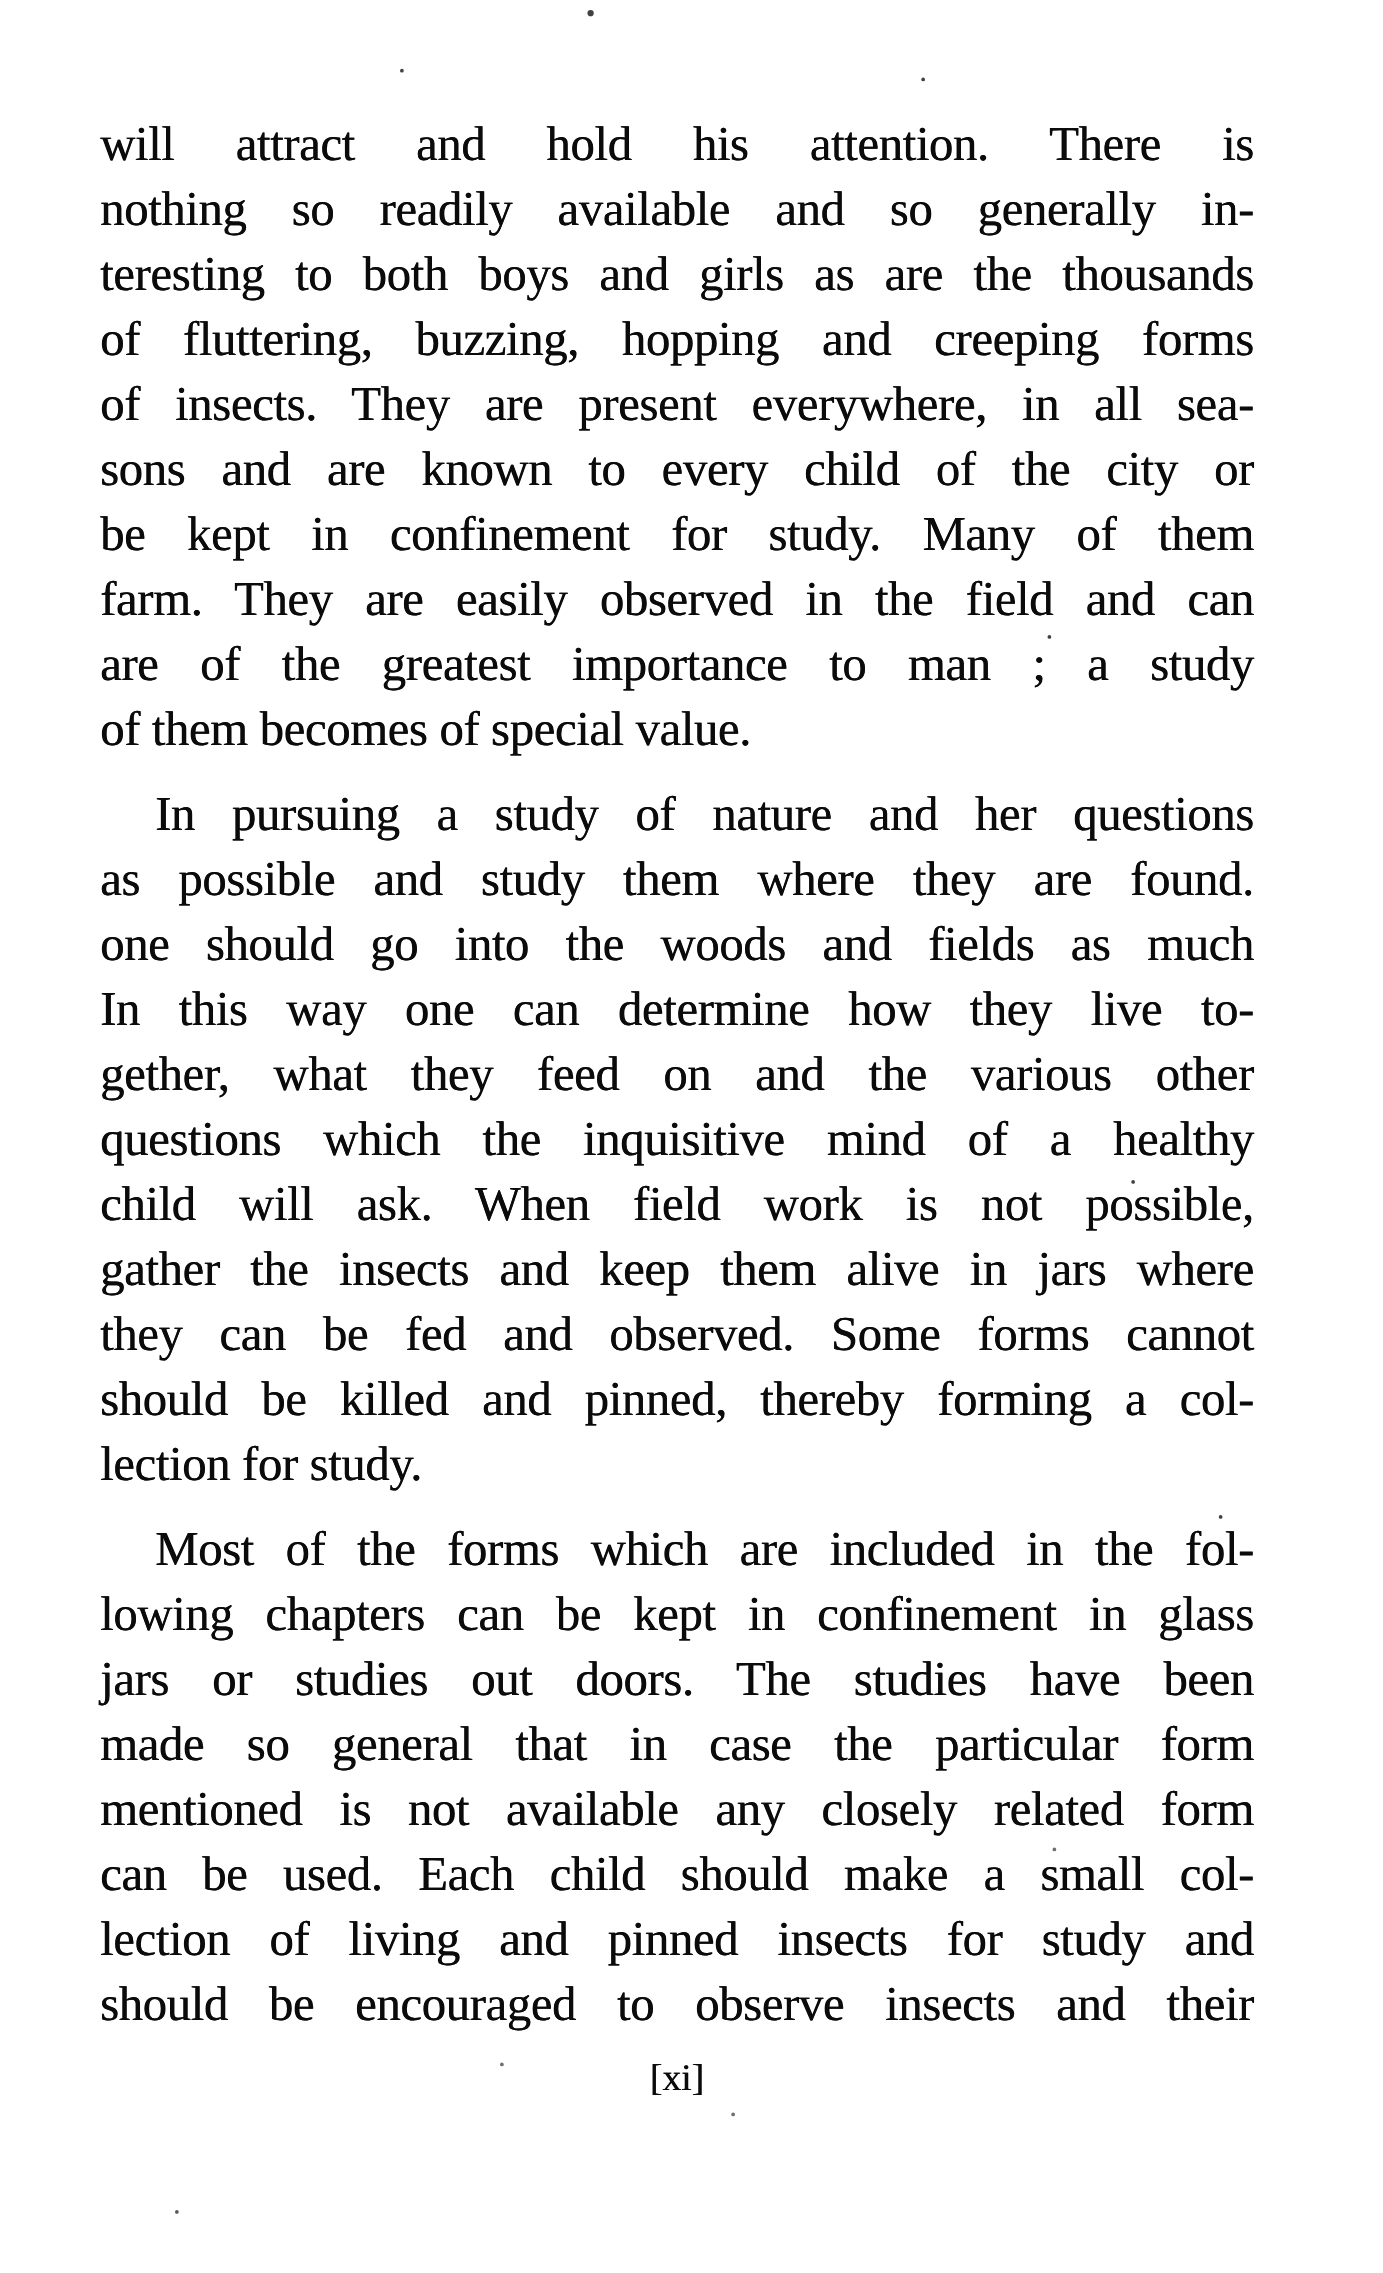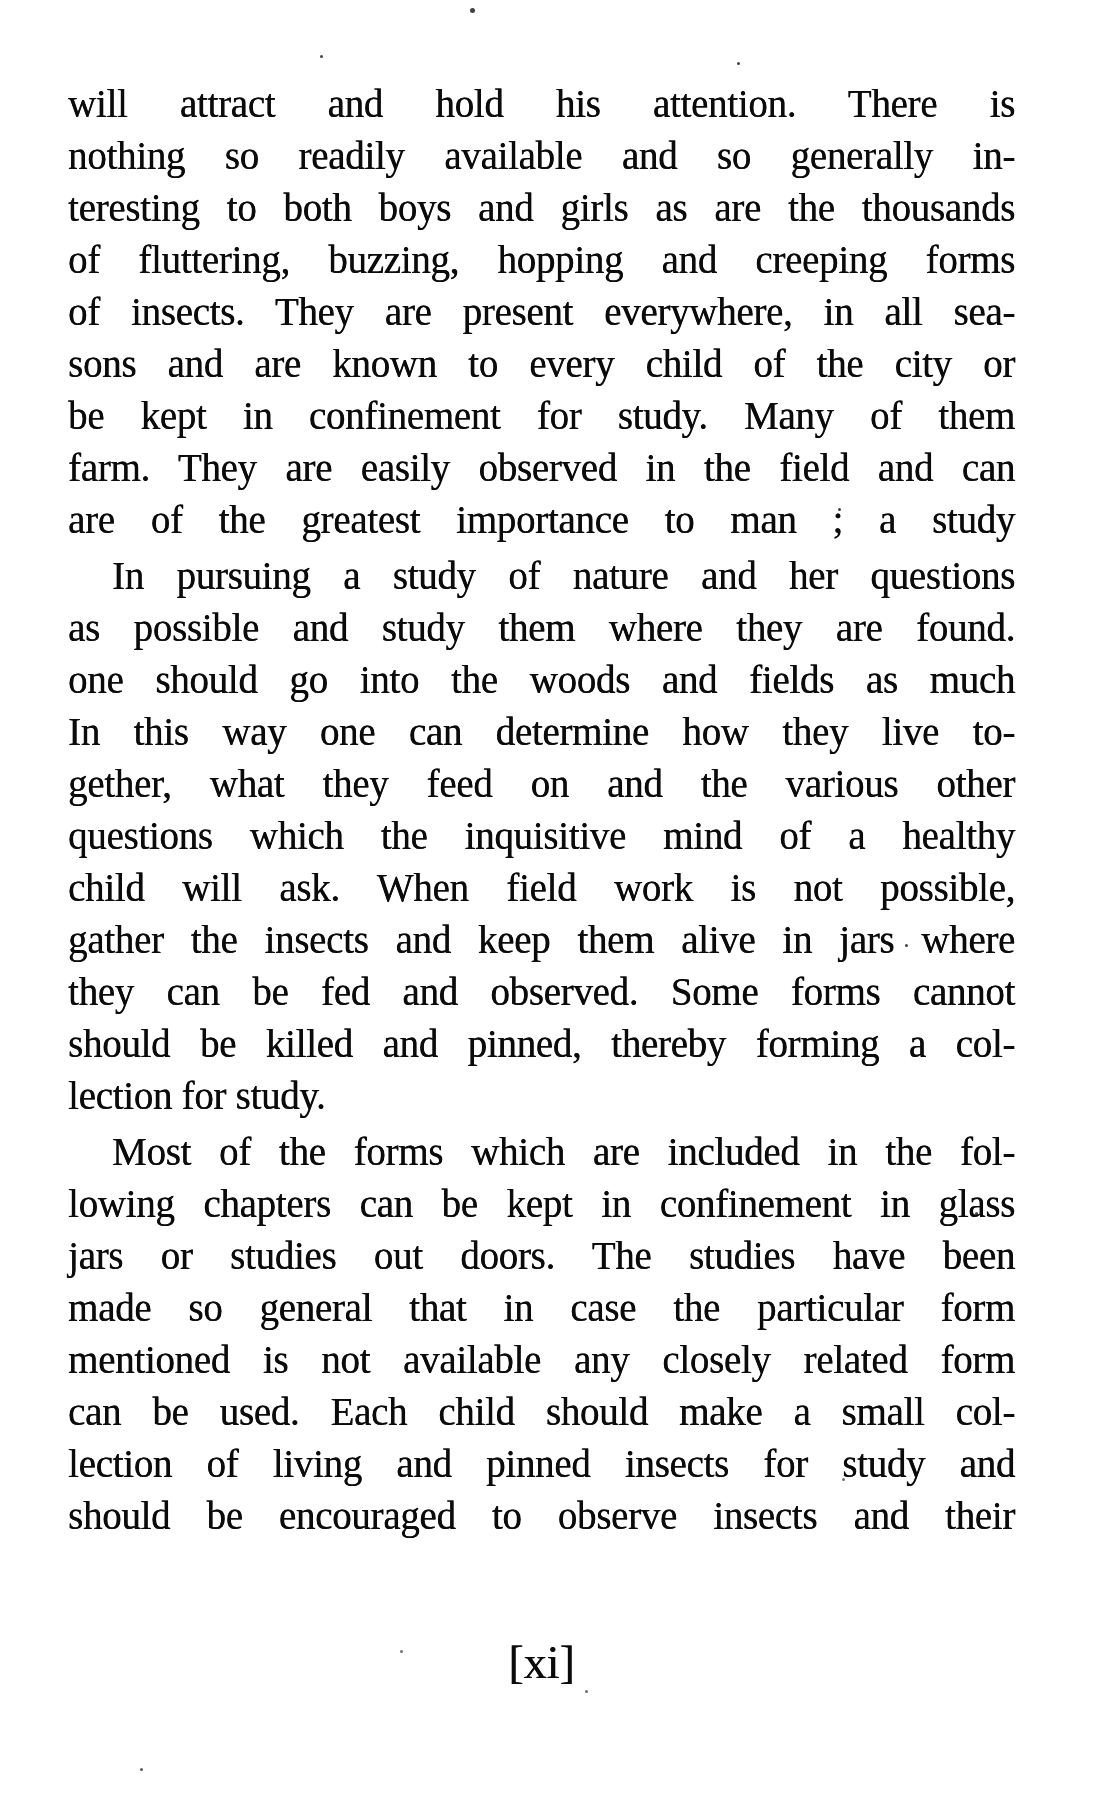--- a/index.html
+++ b/index.html
@@ -17,35 +17,35 @@
     background: #ffffff;
     color: #0b0b0b;
     font-family: "Liberation Serif", "DejaVu Serif", serif;
   }
   .text-block {
     position: absolute;
     top: 74px;
     left: 64px;
     width: 955px;
   }
-  .paragraph { margin: 4px; padding: 0; }
+  .paragraph { margin: 16px; padding: 0; }
   .line {
     font-size: 39px;
     line-height: 52px;
     letter-spacing: -0.3px;
     text-align: justify;
     text-align-last: justify;
     white-space: normal;
     text-shadow: 0.35px 0 0 currentColor;
   }
   .line.indent { text-indent: 44px; }
   .line.short-last { text-align-last: left; }
   .footer-line {
     margin-top: 10px;
-    font-size: 46px;
+    font-size: 30px;
     line-height: 50px;
     text-align: center;
     text-shadow: 0.35px 0 0 currentColor;
   }
   
   .speck {
     position: absolute;
     background: #111;
     border-radius: 50%;
     opacity: 0.8;
@@ -80,20 +80,21 @@
       <div class="paragraph">
         <div class="line">will attract and hold his attention.  There is</div>
         <div class="line">nothing so readily available and so generally in-</div>
         <div class="line">teresting to both boys and girls as are the thousands</div>
         <div class="line">of fluttering, buzzing, hopping and creeping forms</div>
         <div class="line">of insects.  They are present everywhere, in all sea-</div>
         <div class="line">sons and are known to every child of the city or</div>
         <div class="line">be kept in confinement for study.  Many of them</div>
         <div class="line">farm.  They are easily observed in the field and can</div>
         <div class="line">are of the greatest importance to man ; a study</div>
+        <div class="line short-last">of them becomes of special value.</div>
       </div>
       <div class="paragraph">
         <div class="line indent">In pursuing a study of nature and her questions</div>
         <div class="line">as possible and study them where they are found.</div>
         <div class="line">one should go into the woods and fields as much</div>
         <div class="line">In this way one can determine how they live to-</div>
         <div class="line">gether, what they feed on and the various other</div>
         <div class="line">questions which the inquisitive mind of a healthy</div>
         <div class="line">child will ask.  When field work is not possible,</div>
         <div class="line">gather the insects and keep them alive in jars where</div>

